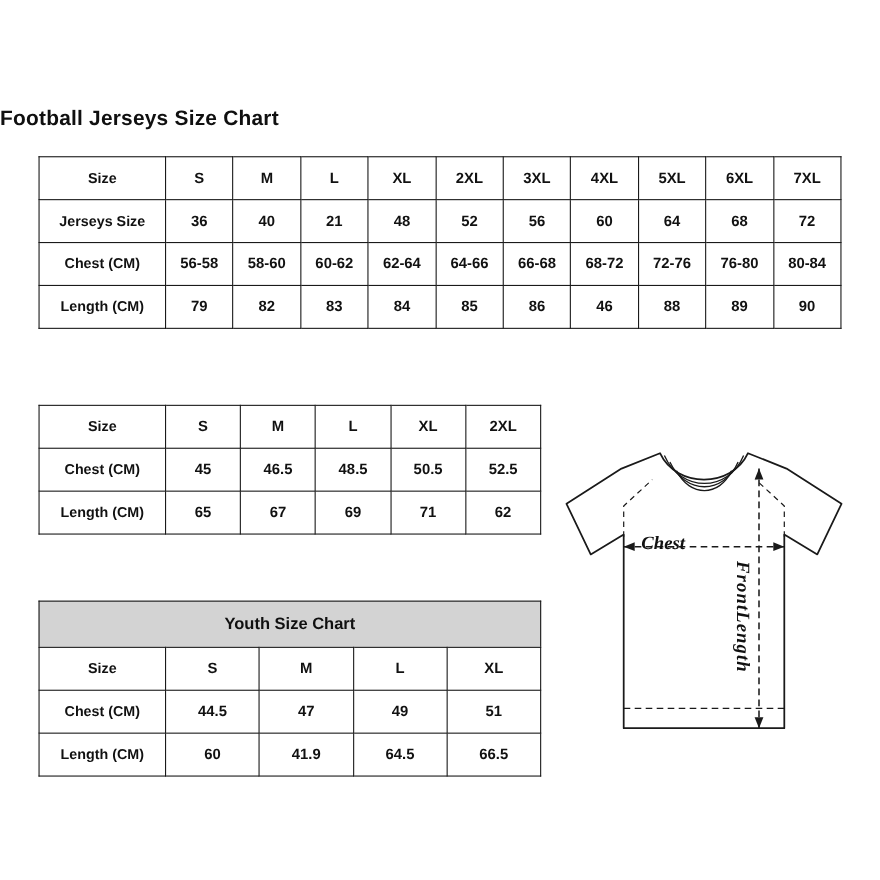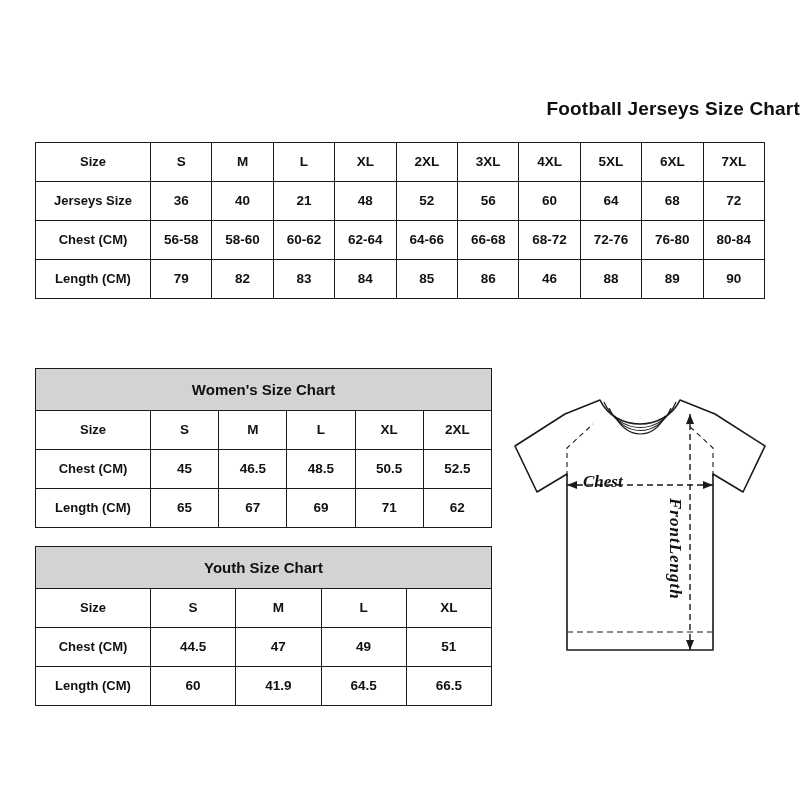--- a/index.html
+++ b/index.html
@@ -14,21 +14,21 @@
     color: #111111;
     position: relative;
     overflow: hidden;
   }
 
   .page-title {
     position: absolute;
     top: 98px;
     left: 0;
     width: 800px;
-    text-align: right;
+    text-align: left;
     font-size: 19px;
     font-weight: bold;
     letter-spacing: 0.2px;
     color: #101010;
   }
 
   table.size-table {
     border-collapse: collapse;
     table-layout: fixed;
     background: #ffffff;
@@ -88,21 +88,21 @@
     top: 546px;
     width: 376px;
   }
   #youth-wrap table { width: 457px; }
   #youth-wrap col.label { width: 115px; }
 
   
   #jersey-wrap {
     position: absolute;
     left: 505px;
-    top: 388px;
+    top: 400px;
     width: 275px;
     height: 290px;
   }
   #jersey-wrap svg {
     display: block;
   }
   .diagram-label {
     position: absolute;
     font-family: "Liberation Serif", serif;
     font-style: italic;
@@ -193,21 +193,20 @@
         <td>88</td>
         <td>89</td>
         <td>90</td>
       </tr>
     </tbody>
   </table>
 </div>
 
 <div id="womens-wrap">
   <table class="size-table">
-    <caption>Women's Size Chart</caption>
     <colgroup>
       <col class="label">
       <col>
         <col>
         <col>
         <col>
         <col>
     </colgroup>
     <tbody>
       <tr>

